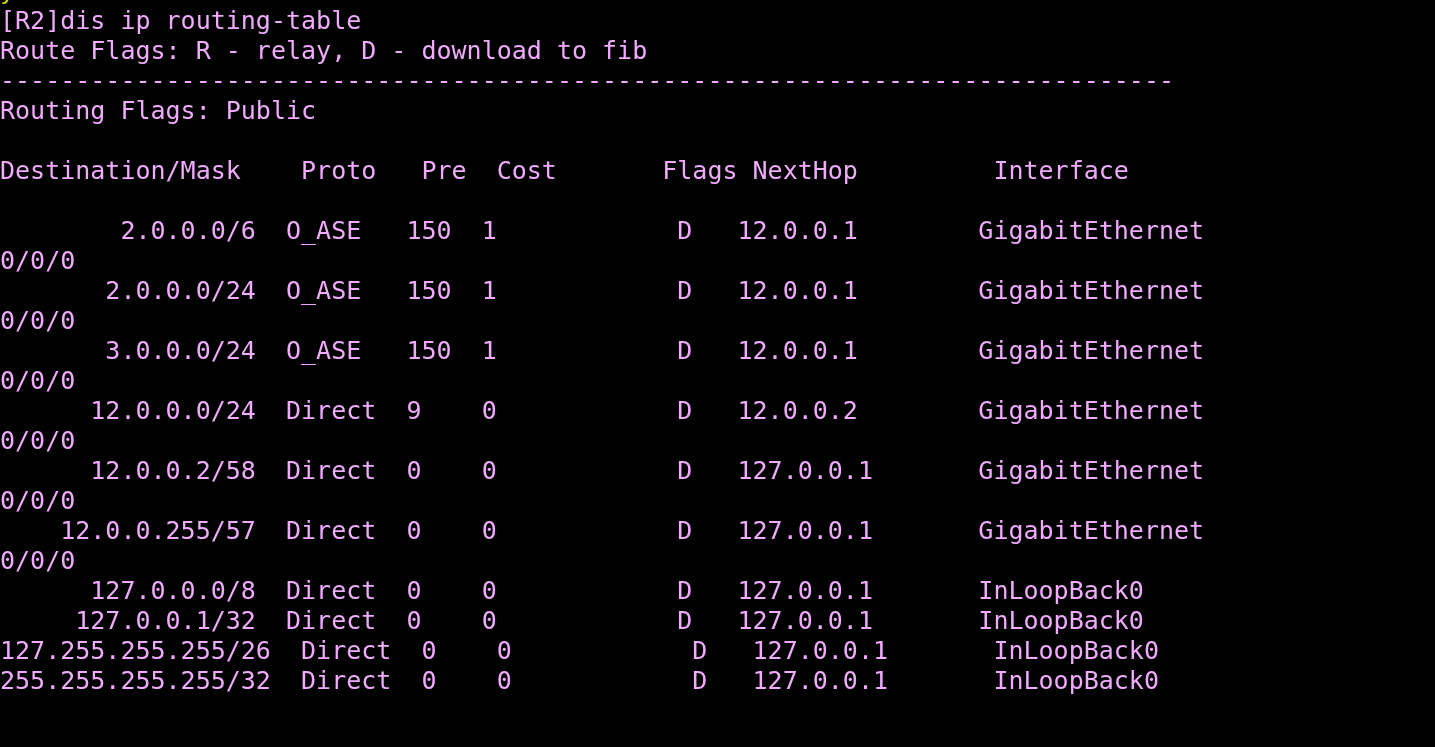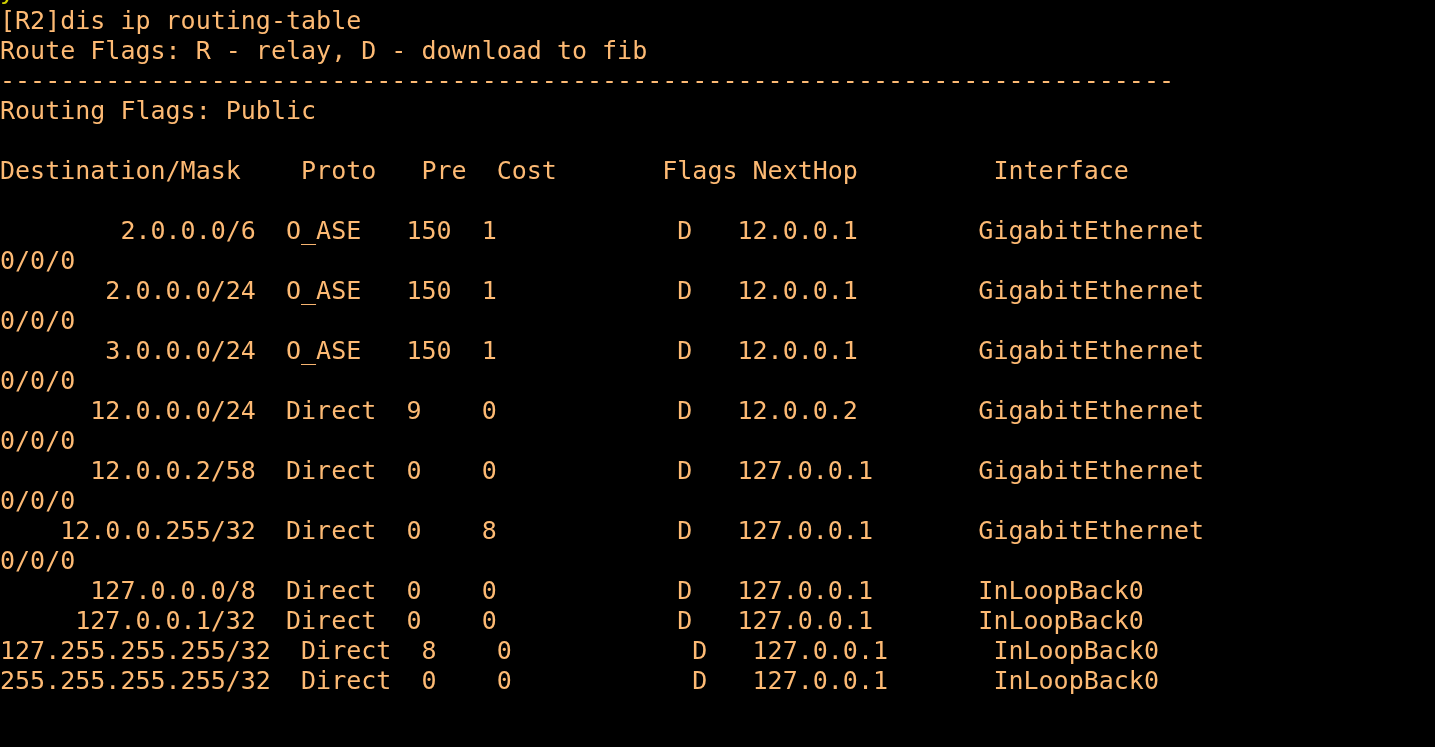--- a/index.html
+++ b/index.html
@@ -33,21 +33,21 @@
     top: -24px;
     width: 1435px;
   }
   .line {
     display: block;
     height: 30px;
     white-space: pre;
     font-family: "DejaVu Sans Mono", "Liberation Mono", monospace;
     font-size: 25px;
     line-height: 30px;
-    color: #fdba74;
+    color: #f0abfc;
   }
   .line.blank { color: transparent; }
   .ghost {
     color: #e8e800;
     opacity: 0.9;
   }
   .sep { letter-spacing: 0px; }
 </style>
 </head>
 <body>
@@ -76,22 +76,22 @@
         <span class="line">        2.0.0.0/6  O_ASE   150  1            D   12.0.0.1        GigabitEthernet</span>
         <span class="line">0/0/0</span>
         <span class="line">       2.0.0.0/24  O_ASE   150  1            D   12.0.0.1        GigabitEthernet</span>
         <span class="line">0/0/0</span>
         <span class="line">       3.0.0.0/24  O_ASE   150  1            D   12.0.0.1        GigabitEthernet</span>
         <span class="line">0/0/0</span>
         <span class="line">      12.0.0.0/24  Direct  9    0            D   12.0.0.2        GigabitEthernet</span>
         <span class="line">0/0/0</span>
         <span class="line">      12.0.0.2/58  Direct  0    0            D   127.0.0.1       GigabitEthernet</span>
         <span class="line">0/0/0</span>
-        <span class="line">    12.0.0.255/32  Direct  0    8            D   127.0.0.1       GigabitEthernet</span>
+        <span class="line">    12.0.0.255/57  Direct  0    0            D   127.0.0.1       GigabitEthernet</span>
         <span class="line">0/0/0</span>
         <span class="line">      127.0.0.0/8  Direct  0    0            D   127.0.0.1       InLoopBack0</span>
         <span class="line">     127.0.0.1/32  Direct  0    0            D   127.0.0.1       InLoopBack0</span>
-        <span class="line">127.255.255.255/32  Direct  8    0            D   127.0.0.1       InLoopBack0</span>
+        <span class="line">127.255.255.255/26  Direct  0    0            D   127.0.0.1       InLoopBack0</span>
         <span class="line">255.255.255.255/32  Direct  0    0            D   127.0.0.1       InLoopBack0</span>
       </div>
 
   </div>
 </div>
 
 </body></html>

